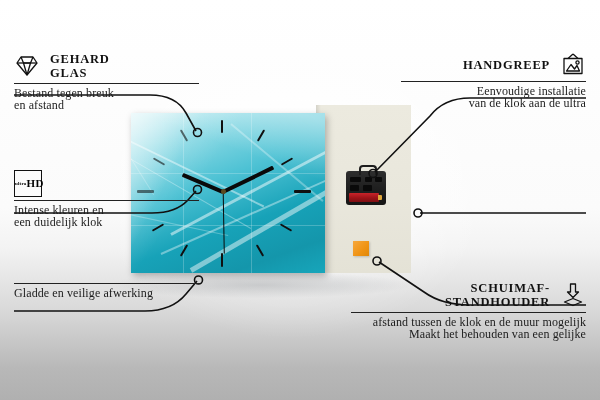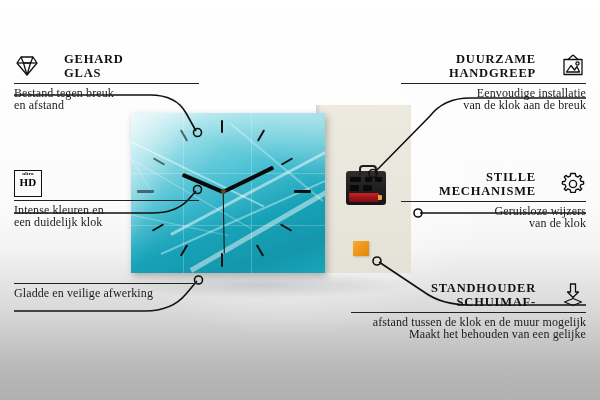--- a/index.html
+++ b/index.html
@@ -77,35 +77,35 @@
   }
   .foam{
     position:absolute;left:222px;top:140px;width:16px;height:15px;
     background:linear-gradient(135deg,#f7a83c 0%,#ef9313 60%,#e08808 100%);
     box-shadow:1px 1px 2px rgba(0,0,0,.18);
   }
 
   
   .callout{position:absolute;width:200px;}
   .callout.right{text-align:right;}
-  .head{display:flex;align-items:center;gap:24px;}
+  .head{display:flex;align-items:center;gap:10px;}
   .callout.right .head{justify-content:flex-end;}
   .title{
     font-size:12.5px;font-weight:bold;letter-spacing:.8px;color:#111;
     line-height:14px;text-transform:uppercase;
   }
   .rule{height:1px;background:#222;margin:3px 0 4px 0;}
   .desc{
     font-size:12px;line-height:11.6px;color:#1c1c1c;letter-spacing:.1px;
   }
   .ico{width:26px;height:26px;flex:0 0 26px;display:block;}
   .ico svg{display:block;width:26px;height:26px;}
   .hdbox{
     width:26px;height:25px;flex:0 0 26px;border:1.6px solid #111;
-    display:flex;flex-direction:column;align-items:center;justify-content:flex-start;
+    display:flex;flex-direction:row;align-items:center;justify-content:flex-start;
     line-height:1;
   }
   .hdbox .u{font-size:5px;font-weight:bold;letter-spacing:.2px;}
   .hdbox .h{font-size:11px;font-weight:bold;letter-spacing:.3px;margin-top:.5px;}
 
   .lines{position:absolute;left:0;top:0;width:600px;height:400px;pointer-events:none;}
 </style>
 </head>
 <body>
 
@@ -219,65 +219,45 @@
   </div>
 
   <div class="callout" style="left:14px;top:280px;width:185px;">
     <div class="rule"></div>
     <div class="desc">Gladde en veilige afwerking</div>
   </div>
 
   <div class="callout right" style="left:401px;top:52px;width:185px;">
     <div class="head">
       <div>
-        <div class="title">DUURZAME</div>
         <div class="title">HANDGREEP</div>
       </div>
       <span class="ico">
         <svg viewBox="0 0 26 26">
             <g fill="none" stroke="#111" stroke-width="1.3" stroke-linejoin="round">
           <path d="M13,2 L8,6.5"></path>
               <path d="M13,2 L18,6.5"></path>
           <rect x="4" y="6.5" width="18" height="15"></rect>
           <path d="M6.5,19 L11,12.5 L14.5,17 L17,13.5 L19.5,19 Z"></path>
           <circle cx="17.5" cy="10.5" r="1.6"></circle>
         </g>
           </svg>
       </span>
     </div>
     <div class="rule"></div>
     <div class="desc">Eenvoudige installatie</div>
-    <div class="desc">van de klok aan de breuk</div>
-  </div>
-
-  <div class="callout right" style="left:401px;top:170px;width:185px;">
+    <div class="desc">van de klok aan de ultra</div>
+  </div>
+
+
+  <div class="callout right" style="left:351px;top:281px;width:235px;">
     <div class="head">
       <div>
-        <div class="title">STILLE</div>
-        <div class="title">MECHANISME</div>
-      </div>
-      <span class="ico">
-        <svg viewBox="0 0 26 26">
-            <g fill="none" stroke="#111" stroke-width="1.4" stroke-linejoin="round">
-          <path d="M13,2.5 l2.3,0 0.5,2.6 2.2,0.9 2.1,-1.6 1.6,1.6 -1.6,2.1 0.9,2.2 2.6,0.5 0,2.3 -2.6,0.5 -0.9,2.2 1.6,2.1 -1.6,1.6 -2.1,-1.6 -2.2,0.9 -0.5,2.6 -2.3,0 -2.3,0 -0.5,-2.6 -2.2,-0.9 -2.1,1.6 -1.6,-1.6 1.6,-2.1 -0.9,-2.2 -2.6,-0.5 0,-2.3 2.6,-0.5 0.9,-2.2 -1.6,-2.1 1.6,-1.6 2.1,1.6 2.2,-0.9 0.5,-2.6 z"></path>
-          <circle cx="13" cy="13" r="3.6"></circle>
-        </g>
-          </svg>
-      </span>
-    </div>
-    <div class="rule"></div>
-    <div class="desc">Geruisloze wijzers</div>
-    <div class="desc">van de klok</div>
-  </div>
-
-  <div class="callout right" style="left:351px;top:281px;width:235px;">
-    <div class="head">
-      <div>
+        <div class="title">SCHUIMAF-</div>
         <div class="title">STANDHOUDER</div>
-        <div class="title">SCHUIMAF-</div>
       </div>
       <span class="ico">
         <svg viewBox="0 0 26 26">
             <g fill="none" stroke="#111" stroke-width="1.3" stroke-linejoin="round">
           <path d="M10.5,2 L15.5,2 L15.5,10 L18.5,10 L13,15.5 L7.5,10 L10.5,10 Z"></path>
           <path d="M13,16.5 L21.5,20 L13,23.5 L4.5,20 Z"></path>
         </g>
           </svg>
       </span>
     </div>

